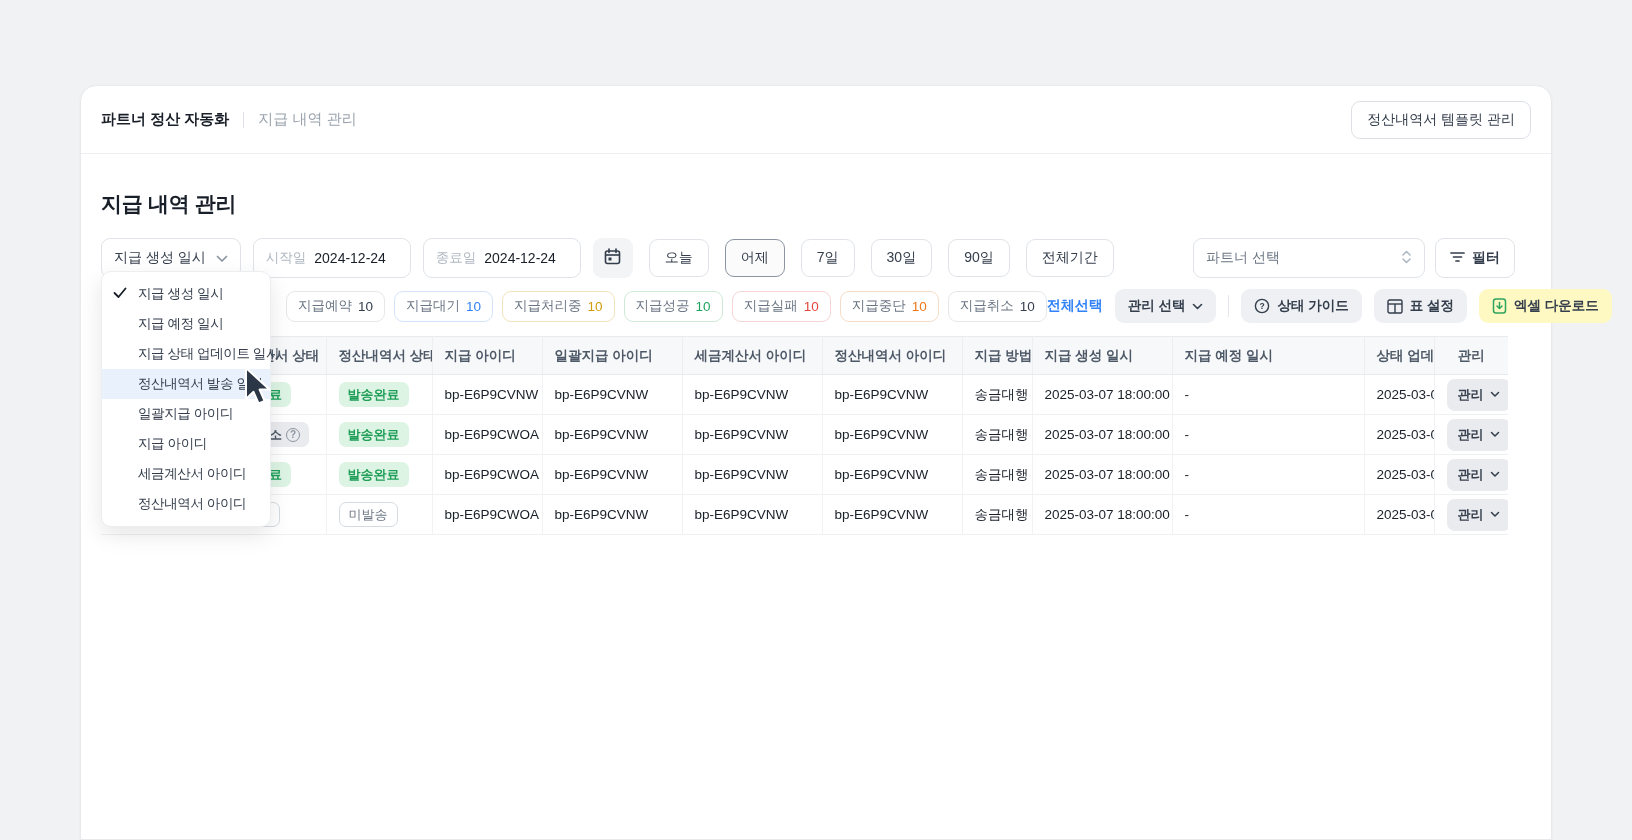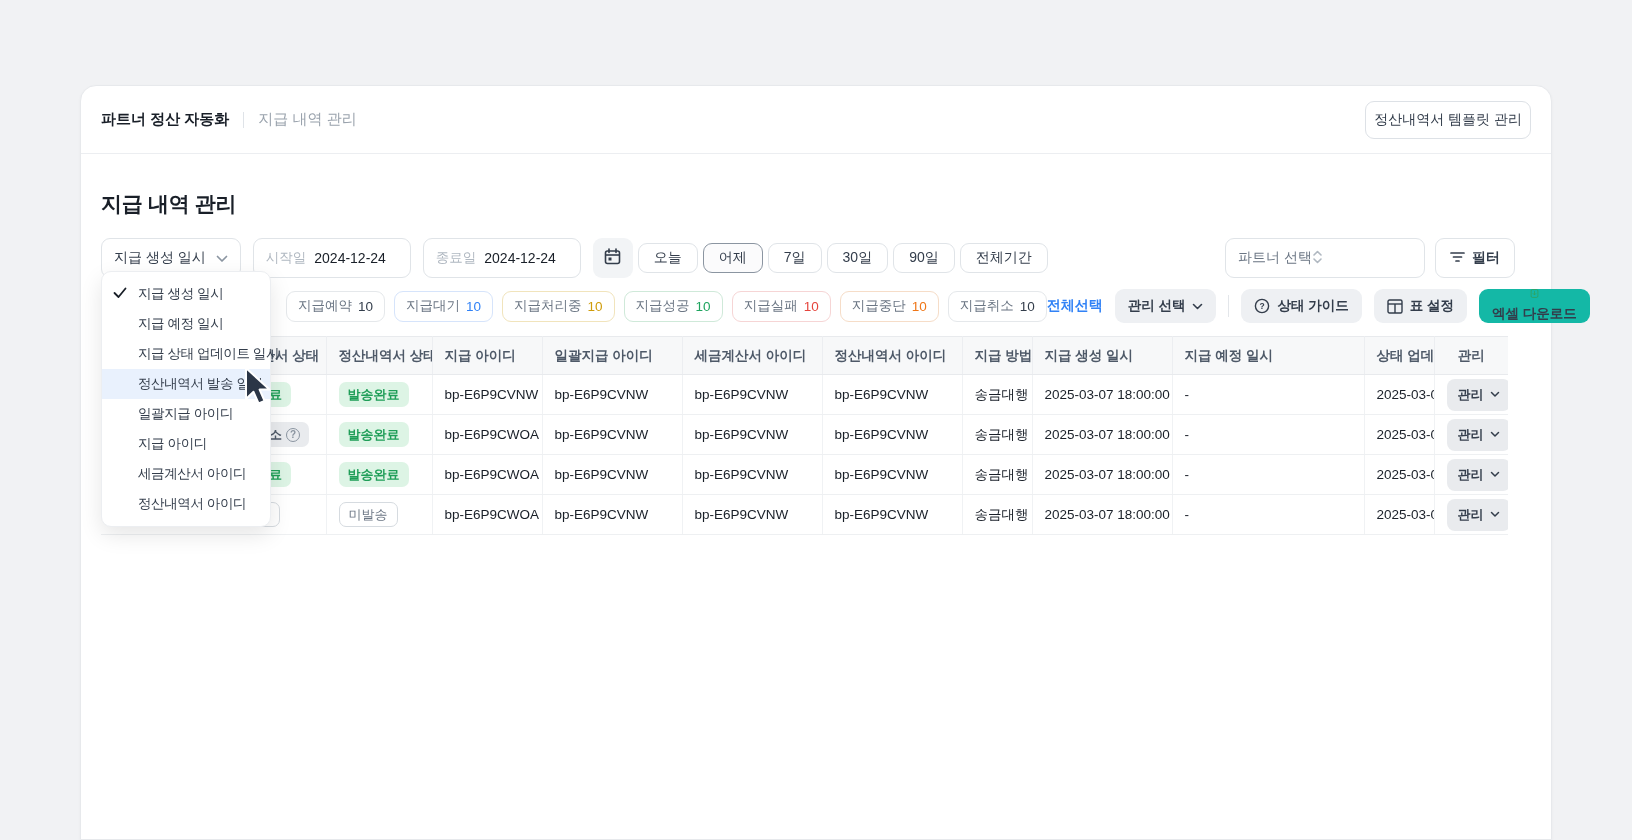--- a/index.html
+++ b/index.html
@@ -18,21 +18,21 @@
     height:68px; display:flex; align-items:center; justify-content:space-between;
     padding:0 20px; border-bottom:1px solid #eceef1;
   }
   .brand-row { display:flex; align-items:center; gap:14px; }
   .brand { font-size:15px; font-weight:700; color:#191f28; }
   .brand-divider { width:1px; height:16px; background:#dfe3e8; }
   .breadcrumb { font-size:15px; color:#9aa3ad; }
   .header-actions { display:flex; align-items:center; gap:10px; }
   .btn-outline {
     display:flex; align-items:center; gap:8px; background:#fff;
-    border:1px solid #dde1e6; border-radius:9px; height:38px; padding:0 8px;
+    border:1px solid #dde1e6; border-radius:9px; height:38px; padding:0 15px;
     font-size:14px; color:#333d4b; cursor:pointer; font-weight:500;
   }
   .toggle-box { display:flex; align-items:center; gap:10px; border:1px solid #dde1e6; border-radius:9px; height:38px; padding:0 12px; background:#fff; }
   .toggle-label { font-size:14px; color:#333d4b; font-weight:500; }
   .toggle { width:40px; height:22px; border-radius:11px; background:#e3e6ea; position:relative; cursor:pointer; }
   .toggle .knob { position:absolute; left:2px; top:2px; width:18px; height:18px; border-radius:50%; background:#fff; box-shadow:0 1px 2px rgba(0,0,0,0.15); }
   
   .content { padding:0 0 0 20px; position:relative; }
   .page-title { font-size:21px; font-weight:700; margin:36px 0 0 0; letter-spacing:-0.3px; }
   .filter-row { display:flex; align-items:center; margin-top:20px; height:40px; padding-right:36px; }
@@ -42,26 +42,26 @@
   }
   .select-box .val { color:#333d4b; font-weight:500; }
   .date-input { margin-left:12px; width:158px; }
   .date-input .lbl { color:#b0b8c1; margin-right:8px; font-size:13.5px; }
   .date-input .val { color:#191f28; font-weight:500; }
   .icon-btn {
     width:40px; height:40px; margin-left:12px; background:#f2f4f6; border:none;
     border-radius:9px; display:flex; align-items:center; justify-content:center; cursor:pointer;
   }
   .range-btn {
-    height:30px; margin-left:5px; background:#fff; border:1px solid #e0e4e8;
+    height:38px; margin-left:16px; background:#fff; border:1px solid #e0e4e8;
     border-radius:9px; padding:0 15px; font-size:14px; color:#333d4b; cursor:pointer; font-weight:500;
   }
   .range-btn.selected { border:1.5px solid #8b95a1; background:#fbfbfc; }
   .flex-spacer { flex:1; }
-  .partner-select { width:200px; }
+  .partner-select { width:232px; justify-content:space-between; }
   .partner-select .val { color:#6b7684; font-weight:400; }
   .filter-btn { display:flex; align-items:center; gap:7px; height:40px; margin-left:10px; background:#fff; border:1px solid #e0e4e8; border-radius:9px; padding:0 14px; font-size:14px; font-weight:600; color:#333d4b; cursor:pointer; }
   
   .row2 { display:flex; align-items:center; margin-top:12px; height:32px; padding-right:36px; }
   .chips { display:flex; align-items:center; gap:9px; margin-left:185px; }
   .chip {
     display:flex; align-items:center; gap:6px; height:31px; padding:0 11px;
     background:#fff; border:1px solid #e5e8eb; border-radius:9px; font-size:13.5px; cursor:pointer; white-space:nowrap;
   }
   .chip .chip-label { color:#6b7684; }
@@ -238,21 +238,21 @@
           <span>상태 가이드</span>
         </button>
         <button class="gray-btn">
           <svg width="16" height="15" viewBox="0 0 16 15">
               <rect x="1" y="1" width="14" height="13" rx="1.5" fill="none" stroke="#333d4b" stroke-width="1.4"></rect>
               <line x1="1" y1="5" x2="15" y2="5" stroke="#333d4b" stroke-width="1.4"></line>
               <line x1="8" y1="5" x2="8" y2="14" stroke="#333d4b" stroke-width="1.4"></line>
             </svg>
           <span>표 설정</span>
         </button>
-        <button class="gray-btn" style="background:#14b8a6;flex-direction:column;">
+        <button class="gray-btn" style="background:#fef9c3;">
           <svg width="15" height="16" viewBox="0 0 15 16">
               <rect x="1.5" y="1" width="12" height="14" rx="2.5" fill="none" stroke="#2fa45f" stroke-width="1.5"></rect>
               <line x1="7.5" y1="4.5" x2="7.5" y2="10" stroke="#2fa45f" stroke-width="1.5" stroke-linecap="round"></line>
               <polyline points="5,8 7.5,10.5 10,8" fill="none" stroke="#2fa45f" stroke-width="1.5" stroke-linecap="round" stroke-linejoin="round"></polyline>
             </svg>
           <span>엑셀 다운로드</span>
         </button>
       </div>
     </div>
 

